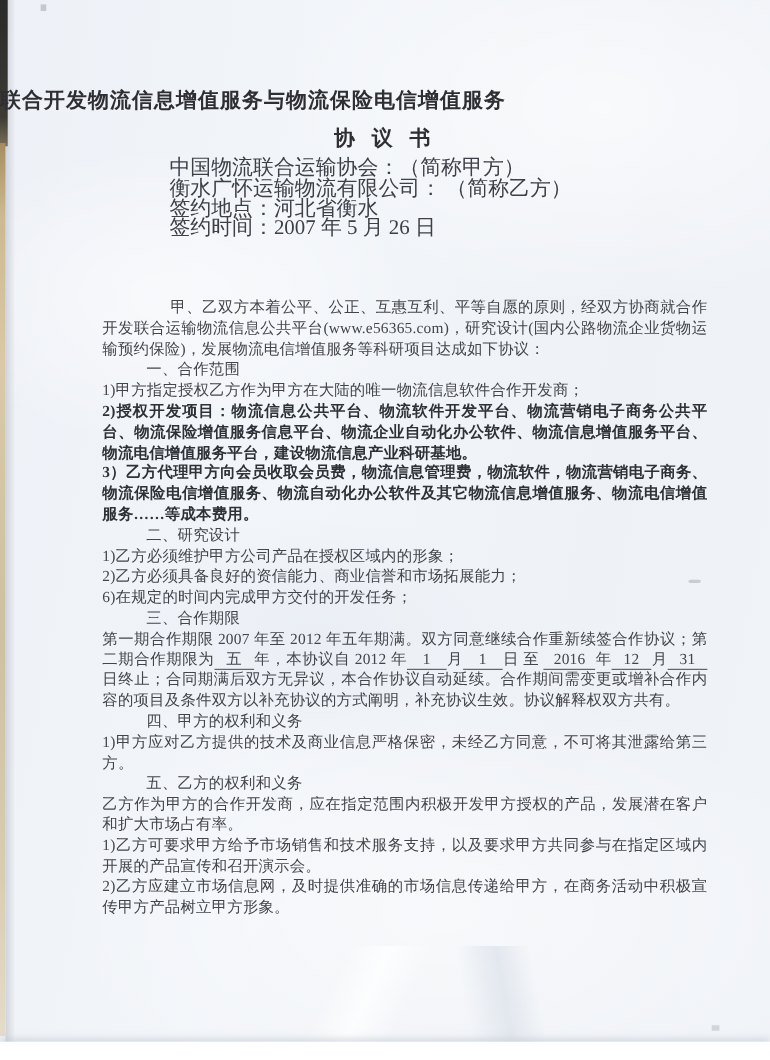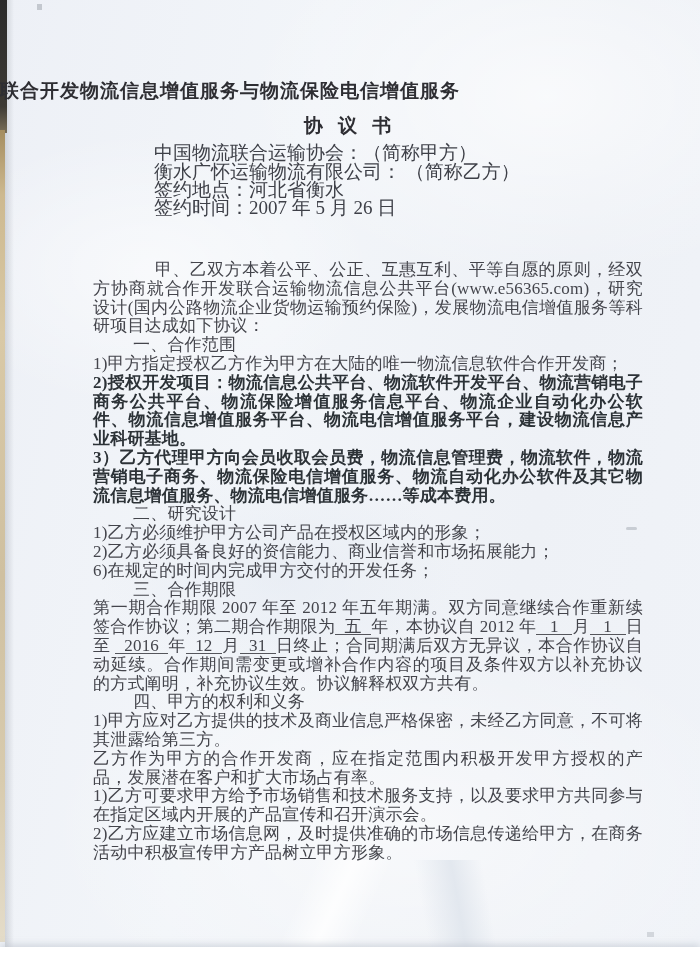--- a/index.html
+++ b/index.html
@@ -65,22 +65,22 @@
     font-size: 19px; font-weight: 700; letter-spacing: 5px;
     color: #2e2e33;
   }
   .parties {
     position: absolute; left: 154px; top: 144px; width: 480px;
     font-size: 19px; line-height: 17.5px; color: #3e4048;
   }
   .parties p { margin: 0; }
   .parties p.gap { margin-top: 1px; }
   .bodytext {
-    position: absolute; left: 93px; top: 261px; width: 550px;
-    font-size: 17px; line-height: 18.8px; letter-spacing: .2px;
+    position: absolute; left: 93px; top: 272px; width: 550px;
+    font-size: 14px; line-height: 18.8px; letter-spacing: .2px;
     color: #44454c; text-align: justify;
   }
   .bodytext p { margin: 0; }
   .bodytext p.indent { text-indent: 62px; }
   .bodytext p.head { text-indent: 40px; }
   .bodytext p.bold { font-weight: 700; color: #2c3237; }
   .blank {
     display: inline-block; min-width: 18px; padding: 0 9px;
     text-align: center; line-height: 15px;
     border-bottom: 1px solid #55565c;
@@ -122,18 +122,19 @@
     <p>1)乙方必须维护甲方公司产品在授权区域内的形象；</p>
     <p>2)乙方必须具备良好的资信能力、商业信誉和市场拓展能力；</p>
     <p>6)在规定的时间内完成甲方交付的开发任务；</p>
 
     <p class="head">三、合作期限</p>
     <p><span>第一期合作期限 2007 年至 2012 年五年期满。双方同意继续合作重新续签合作协议；第二期合作期限为</span><span class="blank">五</span><span>年，本协议自 2012 年</span><span class="blank">1</span><span>月</span><span class="blank">1</span><span>日 至 </span><span class="blank">2016</span><span>年</span><span class="blank">12</span><span>月</span><span class="blank">31</span><span>日终止；合同期满后双方无异议，本合作协议自动延续。合作期间需变更或增补合作内容的项目及条件双方以补充协议的方式阐明，补充协议生效。协议解释权双方共有。</span></p>
 
     <p class="head">四、甲方的权利和义务</p>
     <p>1)甲方应对乙方提供的技术及商业信息严格保密，未经乙方同意，不可将其泄露给第三方。</p>
 
+    <p class="head">五、乙方的权利和义务</p>
     <p>乙方作为甲方的合作开发商，应在指定范围内积极开发甲方授权的产品，发展潜在客户和扩大市场占有率。</p>
     <p>1)乙方可要求甲方给予市场销售和技术服务支持，以及要求甲方共同参与在指定区域内开展的产品宣传和召开演示会。</p>
     <p>2)乙方应建立市场信息网，及时提供准确的市场信息传递给甲方，在商务活动中积极宣传甲方产品树立甲方形象。</p>
   </div>
 
 </div>
 
 </body></html>

